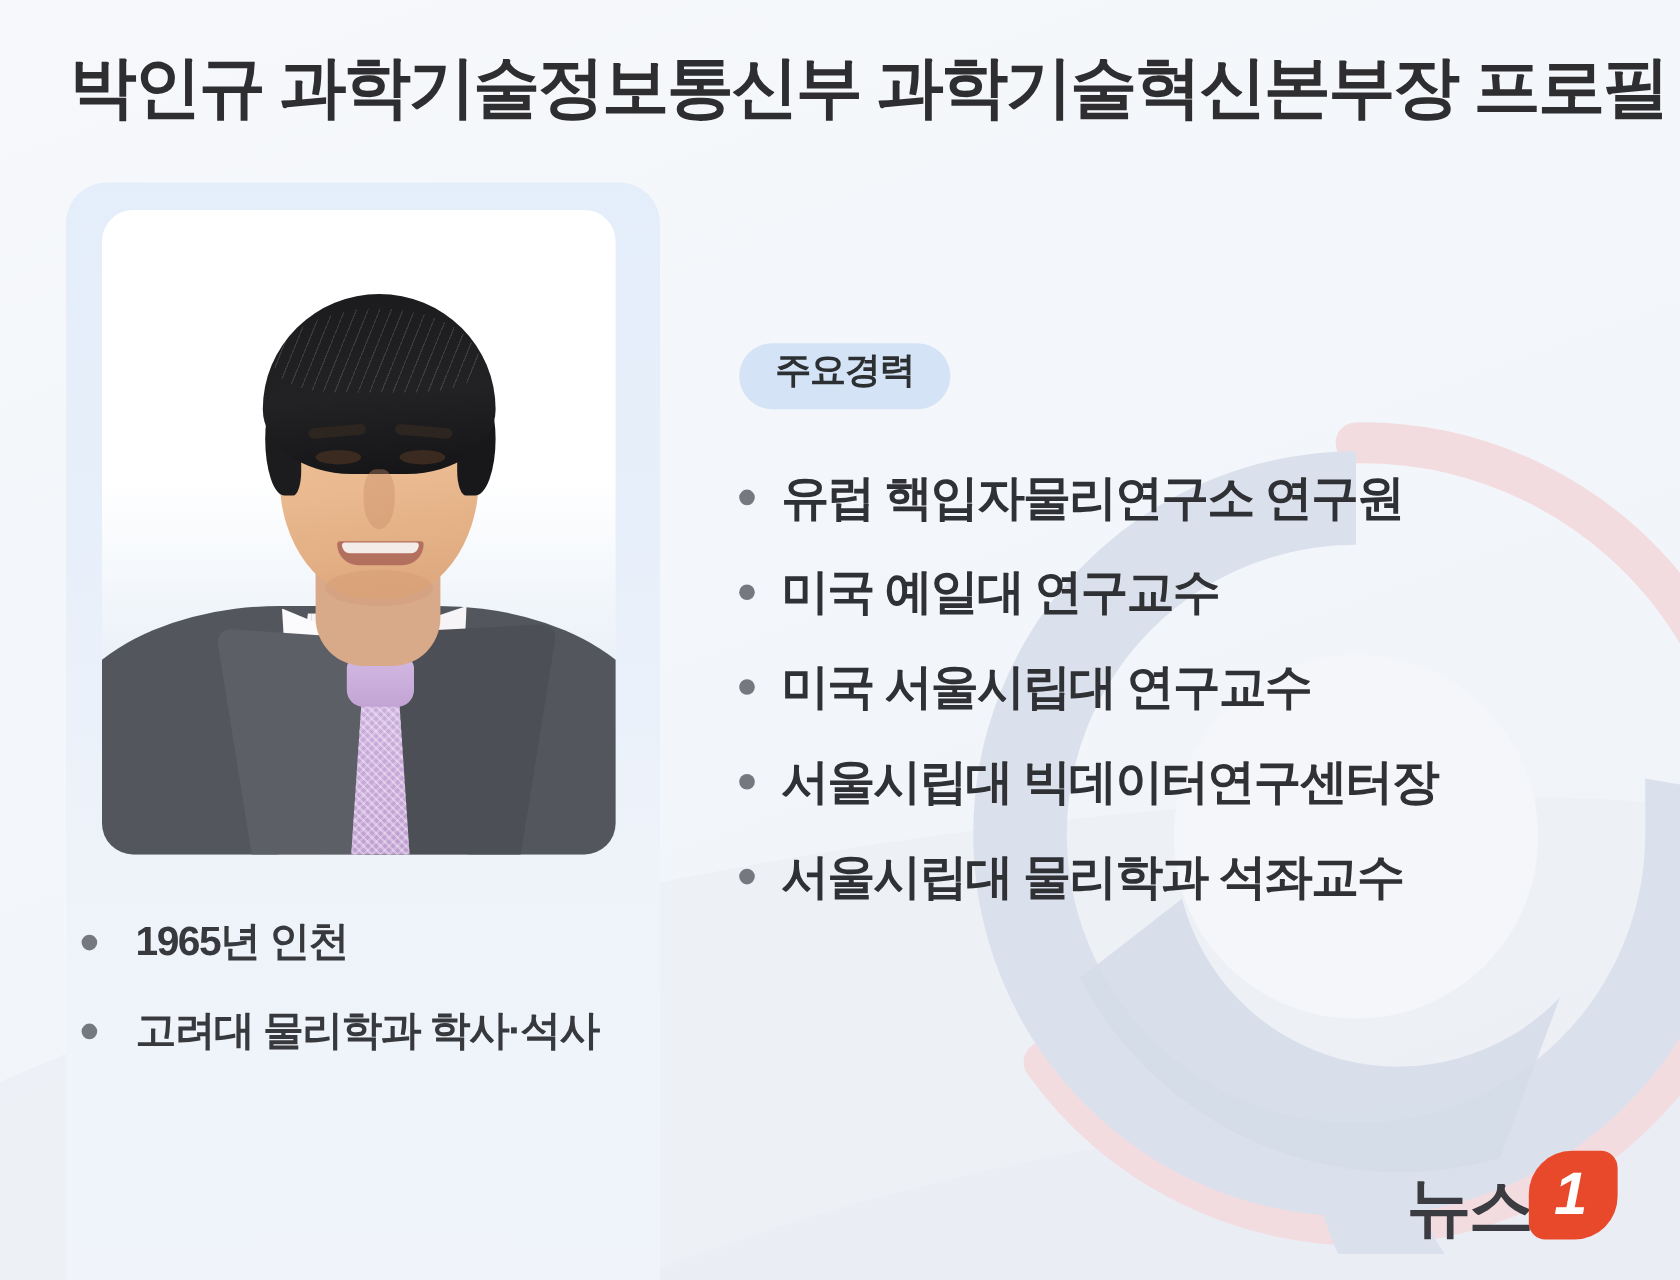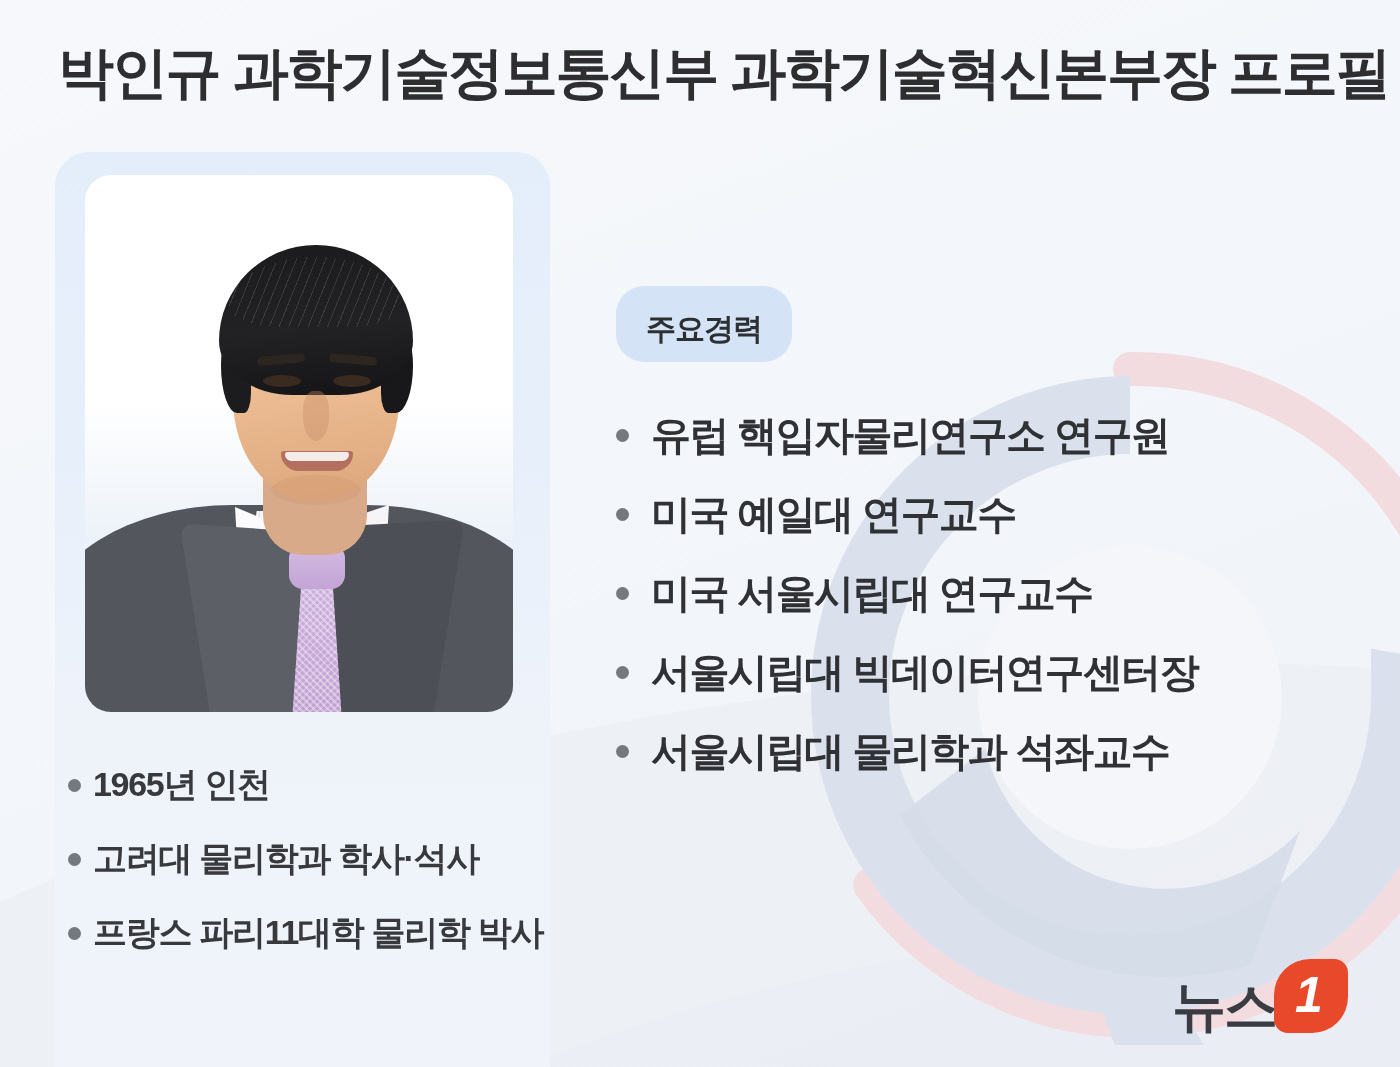--- a/index.html
+++ b/index.html
@@ -211,21 +211,21 @@
   
   .left-list {
     position: absolute;
     left: 68px;
     top: 748px;
     width: 500px;
   }
   .left-list .row {
     display: flex;
     align-items: center;
-    gap: 12px;
+    gap: 32px;
     height: 74px;
   }
   .left-list .dot {
     width: 13px; height: 13px;
     border-radius: 50%;
     background: #75787e;
     flex: 0 0 auto;
   }
   .left-list .txt {
     font-size: 34px;
@@ -243,21 +243,21 @@
     width: 740px;
   }
   .badge {
     display: inline-block;
     background: #d4e4f6;
     color: #2d3033;
     font-size: 30px;
     font-weight: 600;
     letter-spacing: -1px;
     border-radius: 28px;
-    padding: 23px 30px 12px 30px;
+    padding: 2px 30px 12px 30px;
   }
   .career-list { margin-top: 34px; }
   .career-list .row {
     display: flex;
     align-items: center;
     gap: 22px;
     height: 79px;
   }
   .career-list .dot {
     width: 13px; height: 13px;
@@ -362,24 +362,20 @@
 
 <div class="left-list">
   <div class="row">
     <span class="dot"></span>
     <span class="txt">1965년 인천</span>
   </div>
   <div class="row">
     <span class="dot"></span>
     <span class="txt">고려대 물리학과 학사·석사</span>
   </div>
-  <div class="row">
-    <span class="dot"></span>
-    <span class="txt">프랑스 파리11대학 물리학 박사</span>
-  </div>
 </div>
 
 <div class="right-col">
   <div class="badge">주요경력</div>
 
   <div class="career-list">
     <div class="row">
       <span class="dot"></span>
       <span class="txt">유럽 핵입자물리연구소 연구원</span>
     </div>

